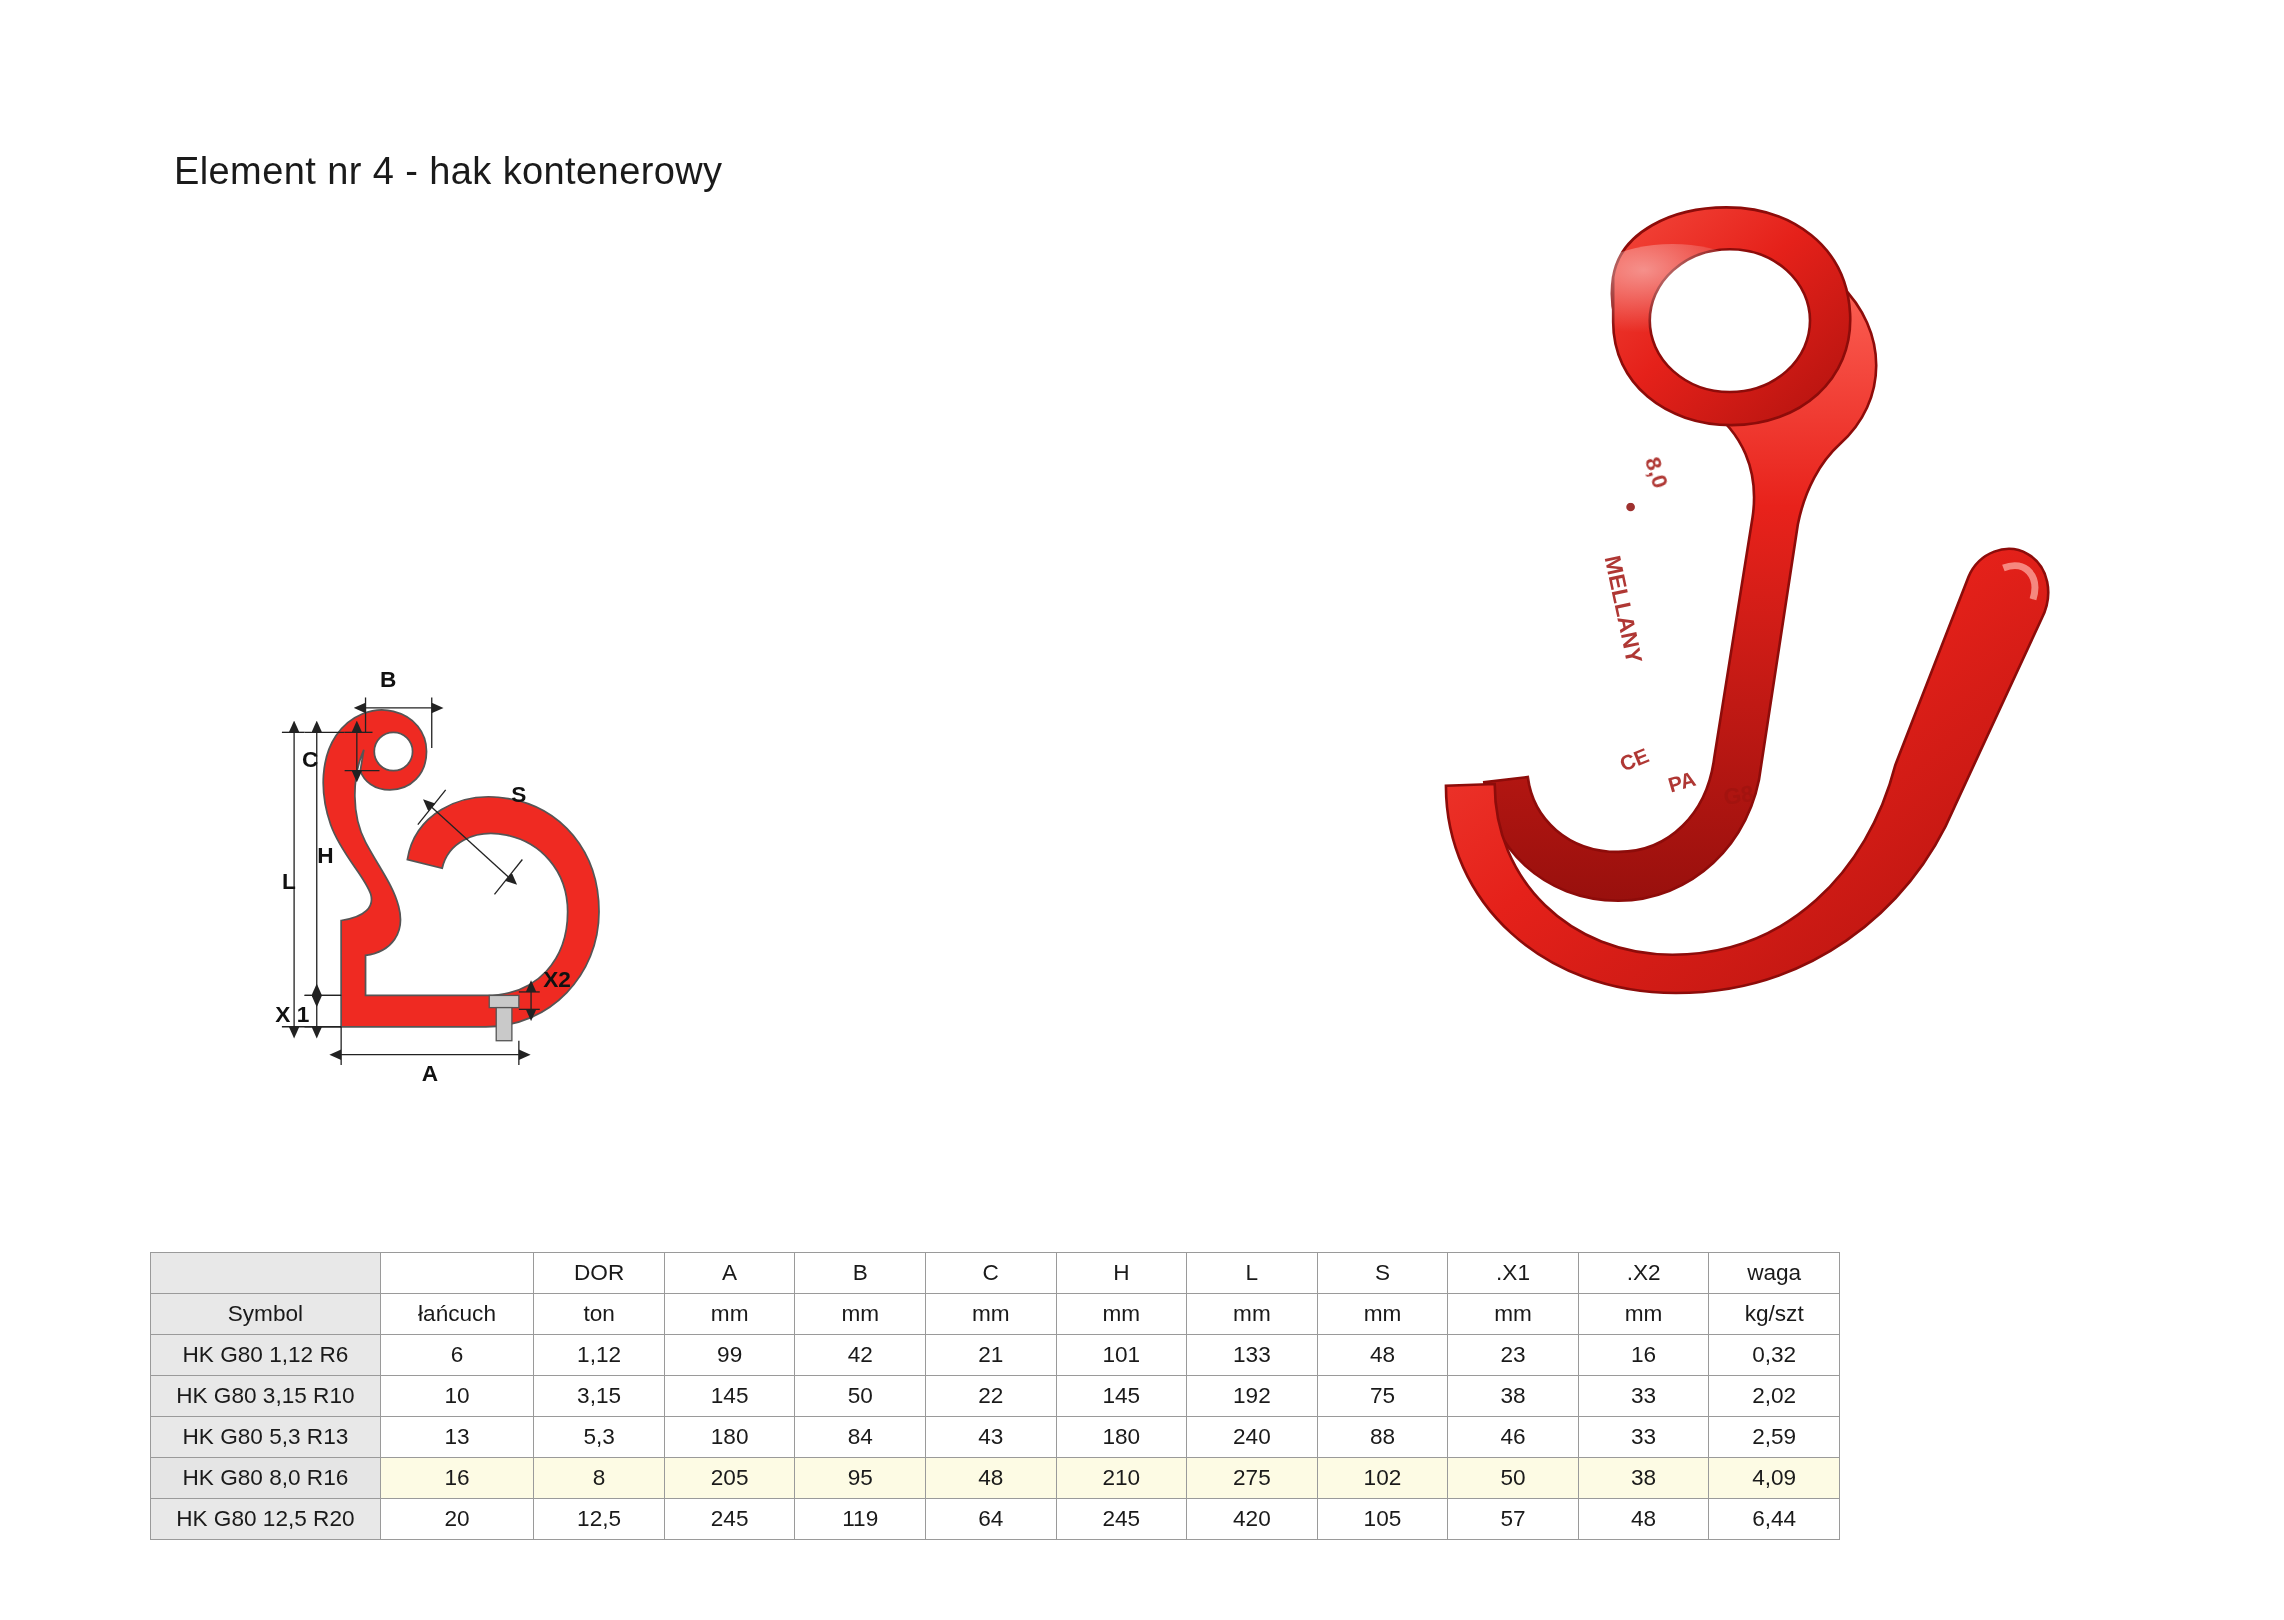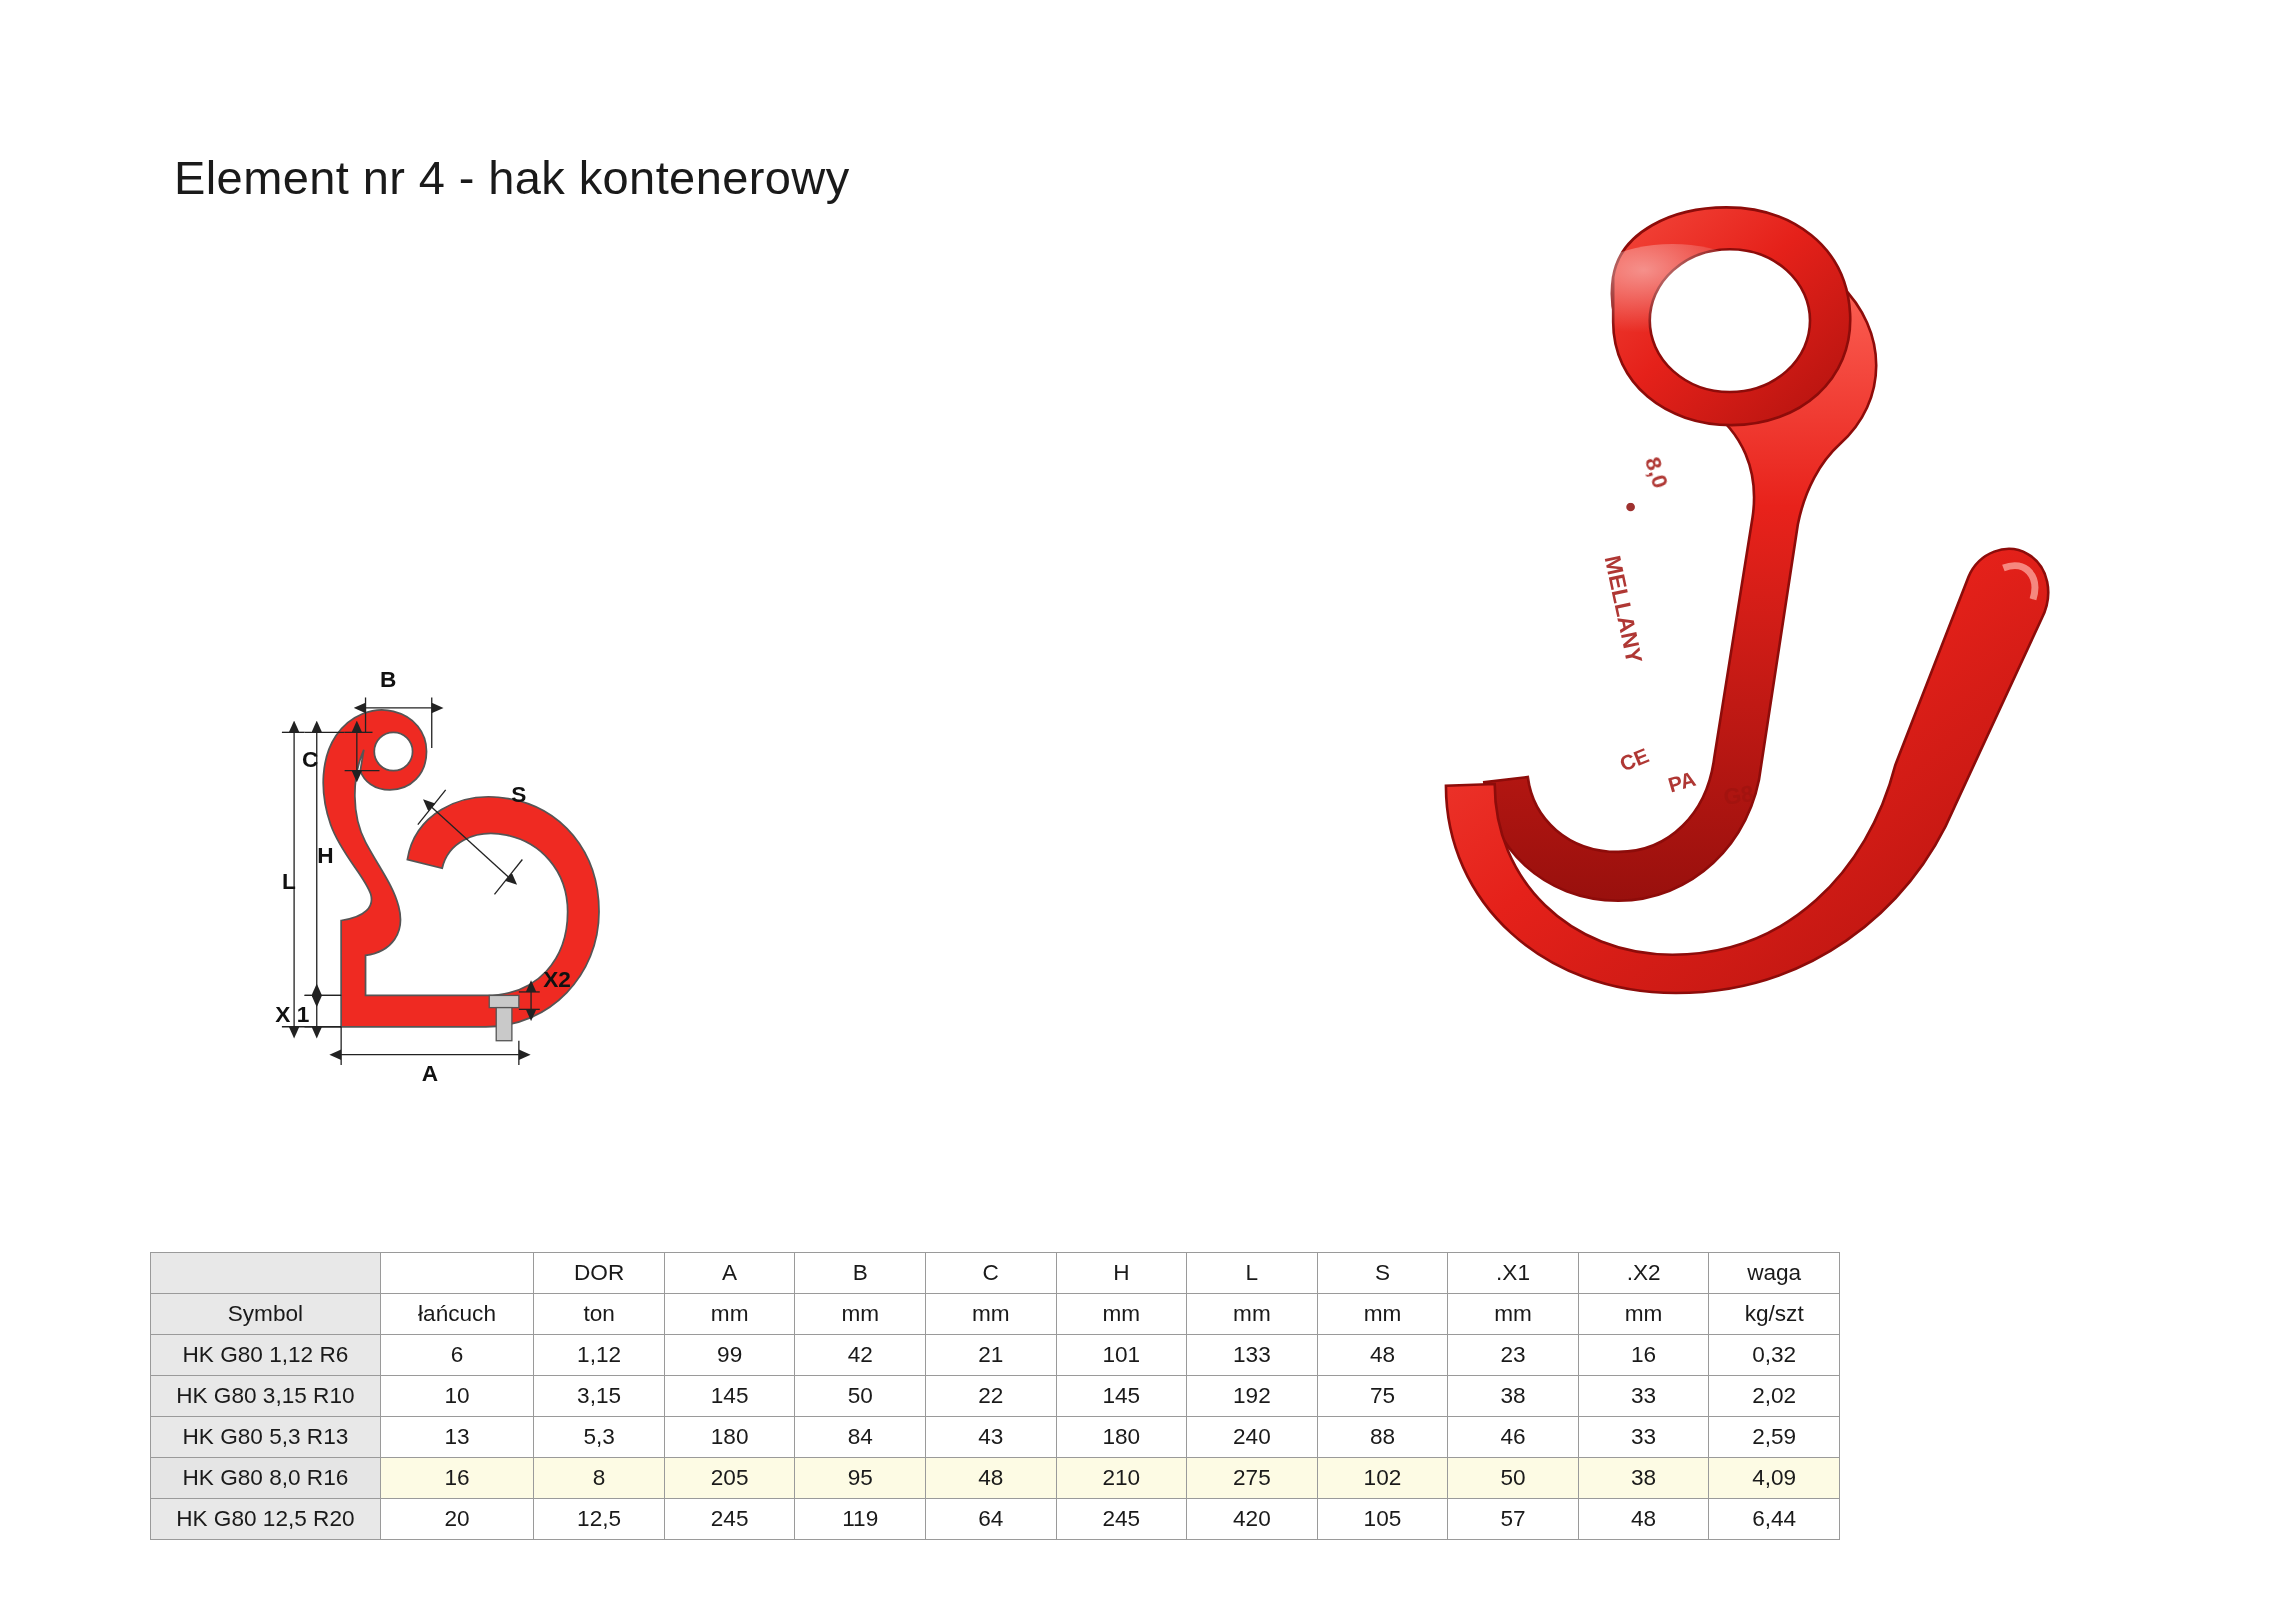--- a/index.html
+++ b/index.html
@@ -13,21 +13,21 @@
     position: relative;
     font-family: "Liberation Sans", sans-serif;
     color: #000000;
     overflow: hidden;
   }
 
   #page-title {
     position: absolute;
     left: 174px;
     top: 150px;
-    font-size: 47px;
+    font-size: 38px;
     font-weight: 400;
     letter-spacing: 0.4px;
     color: #1a1a1a;
     white-space: nowrap;
   }
 
   
   #drawing {
     position: absolute;
     left: 261px;

